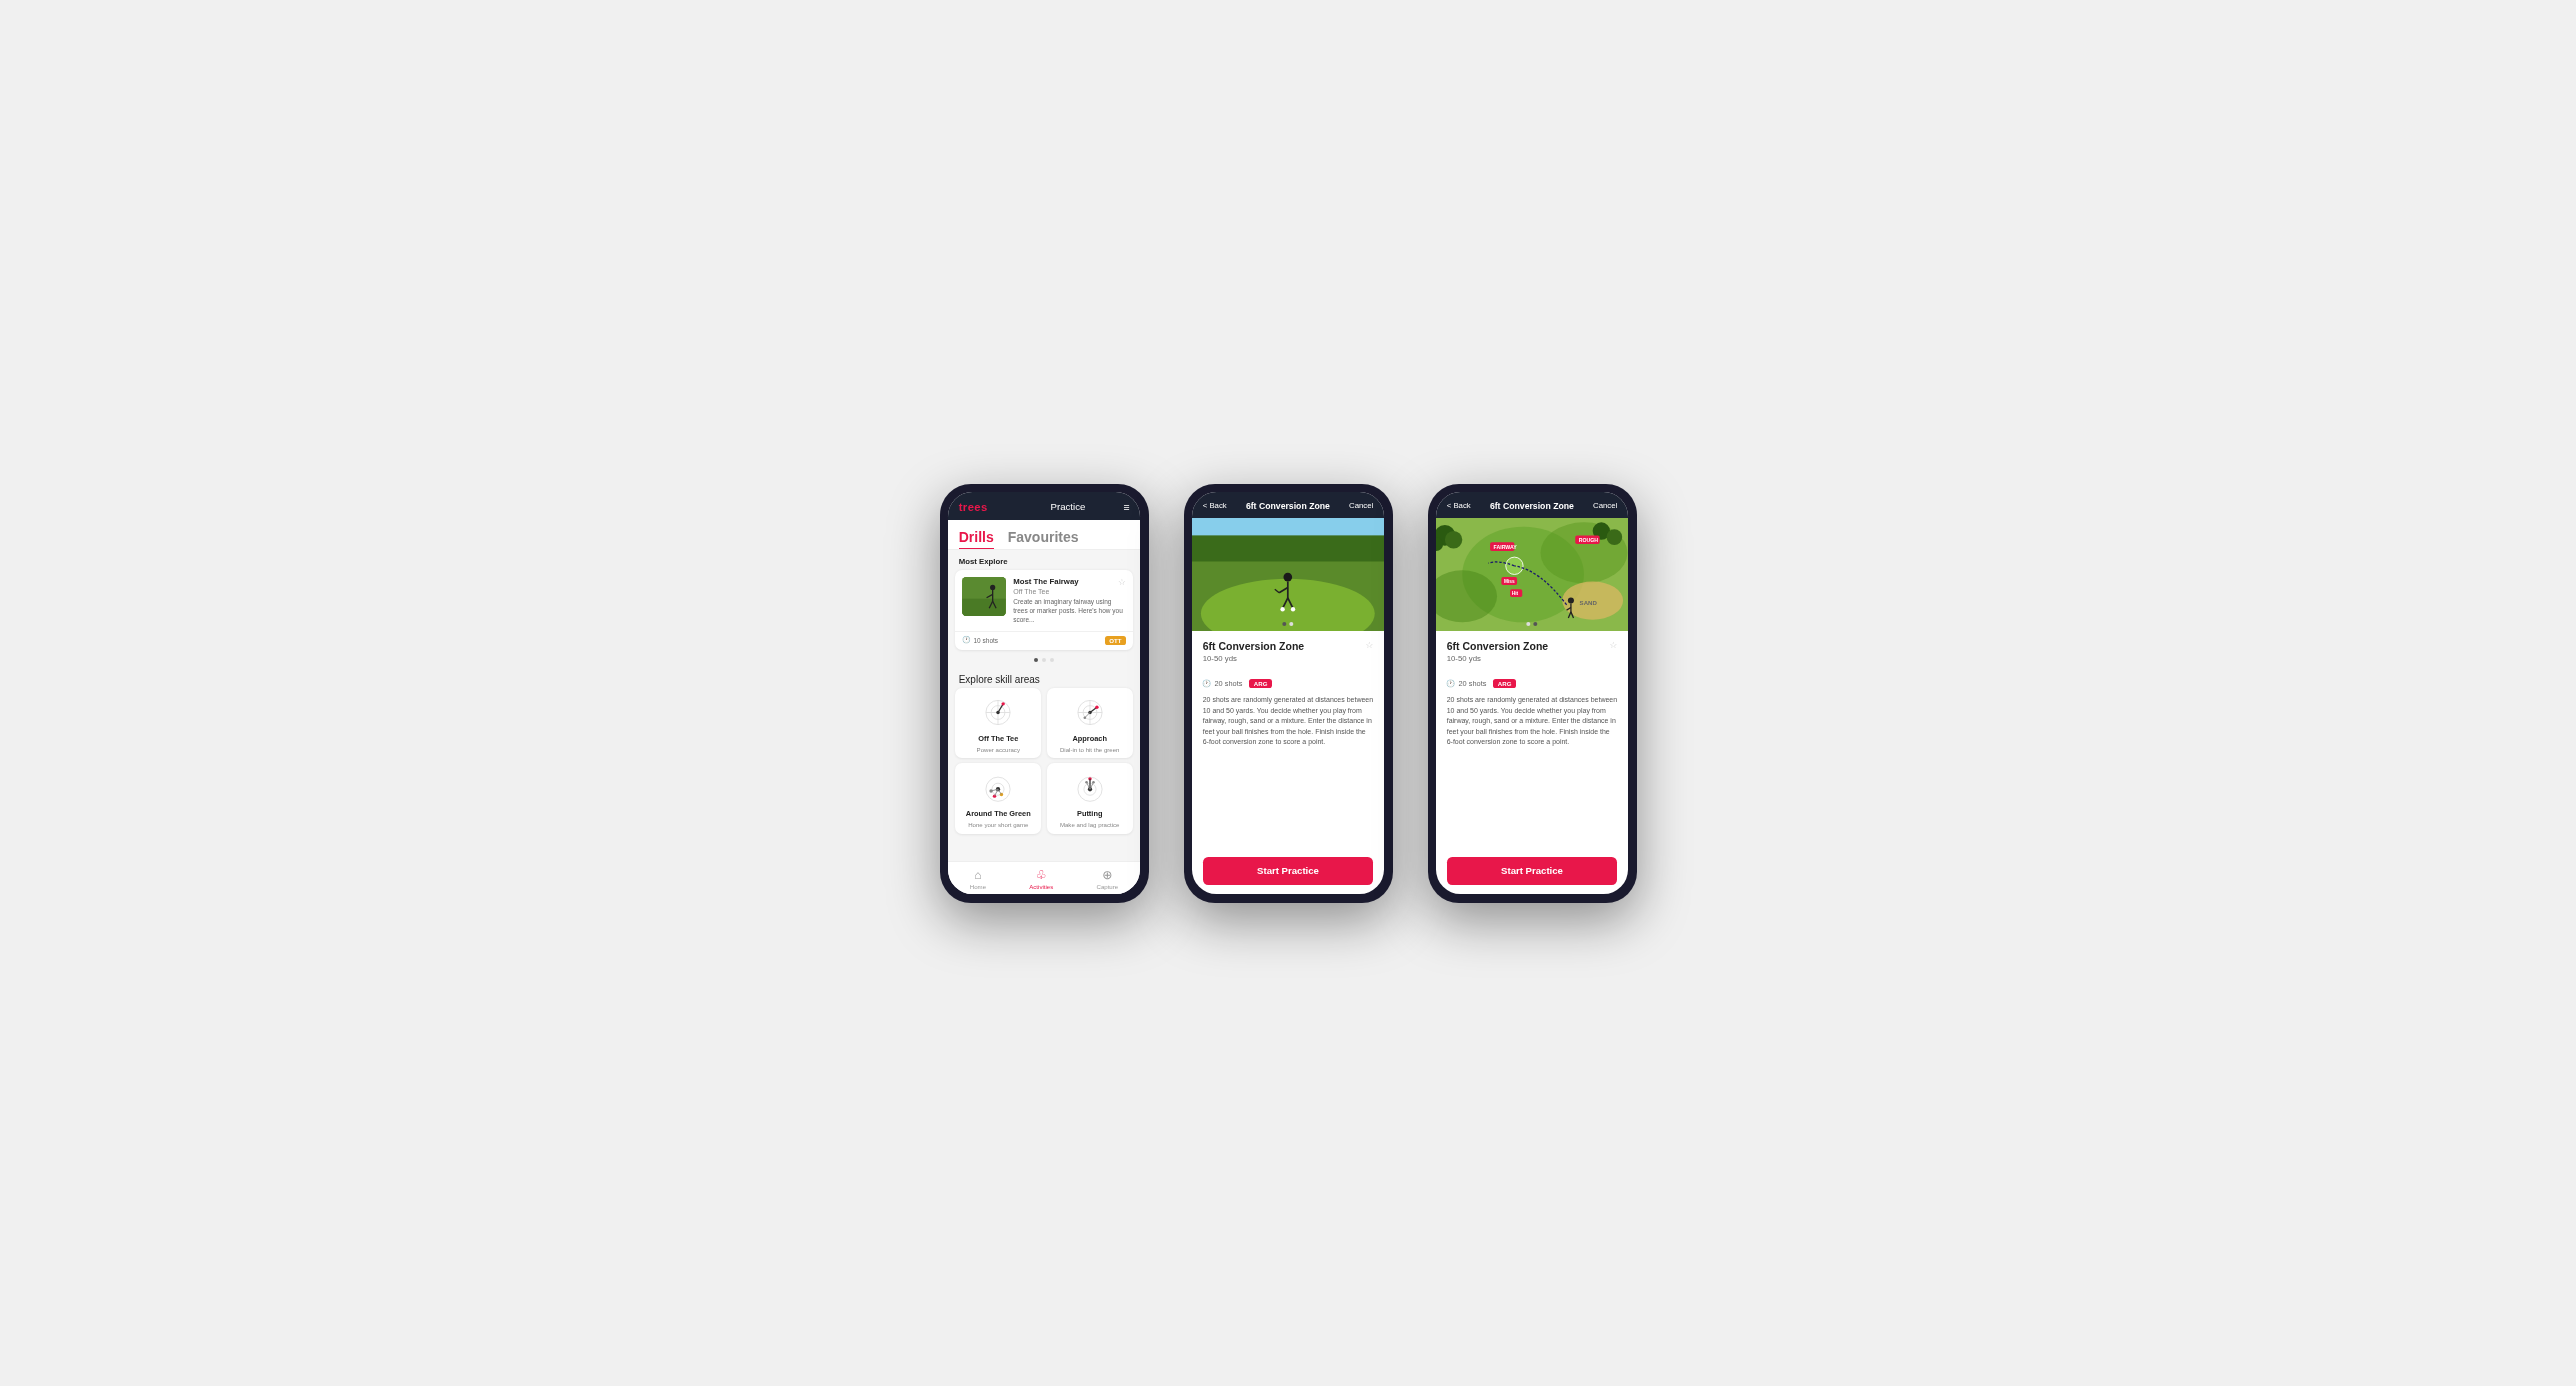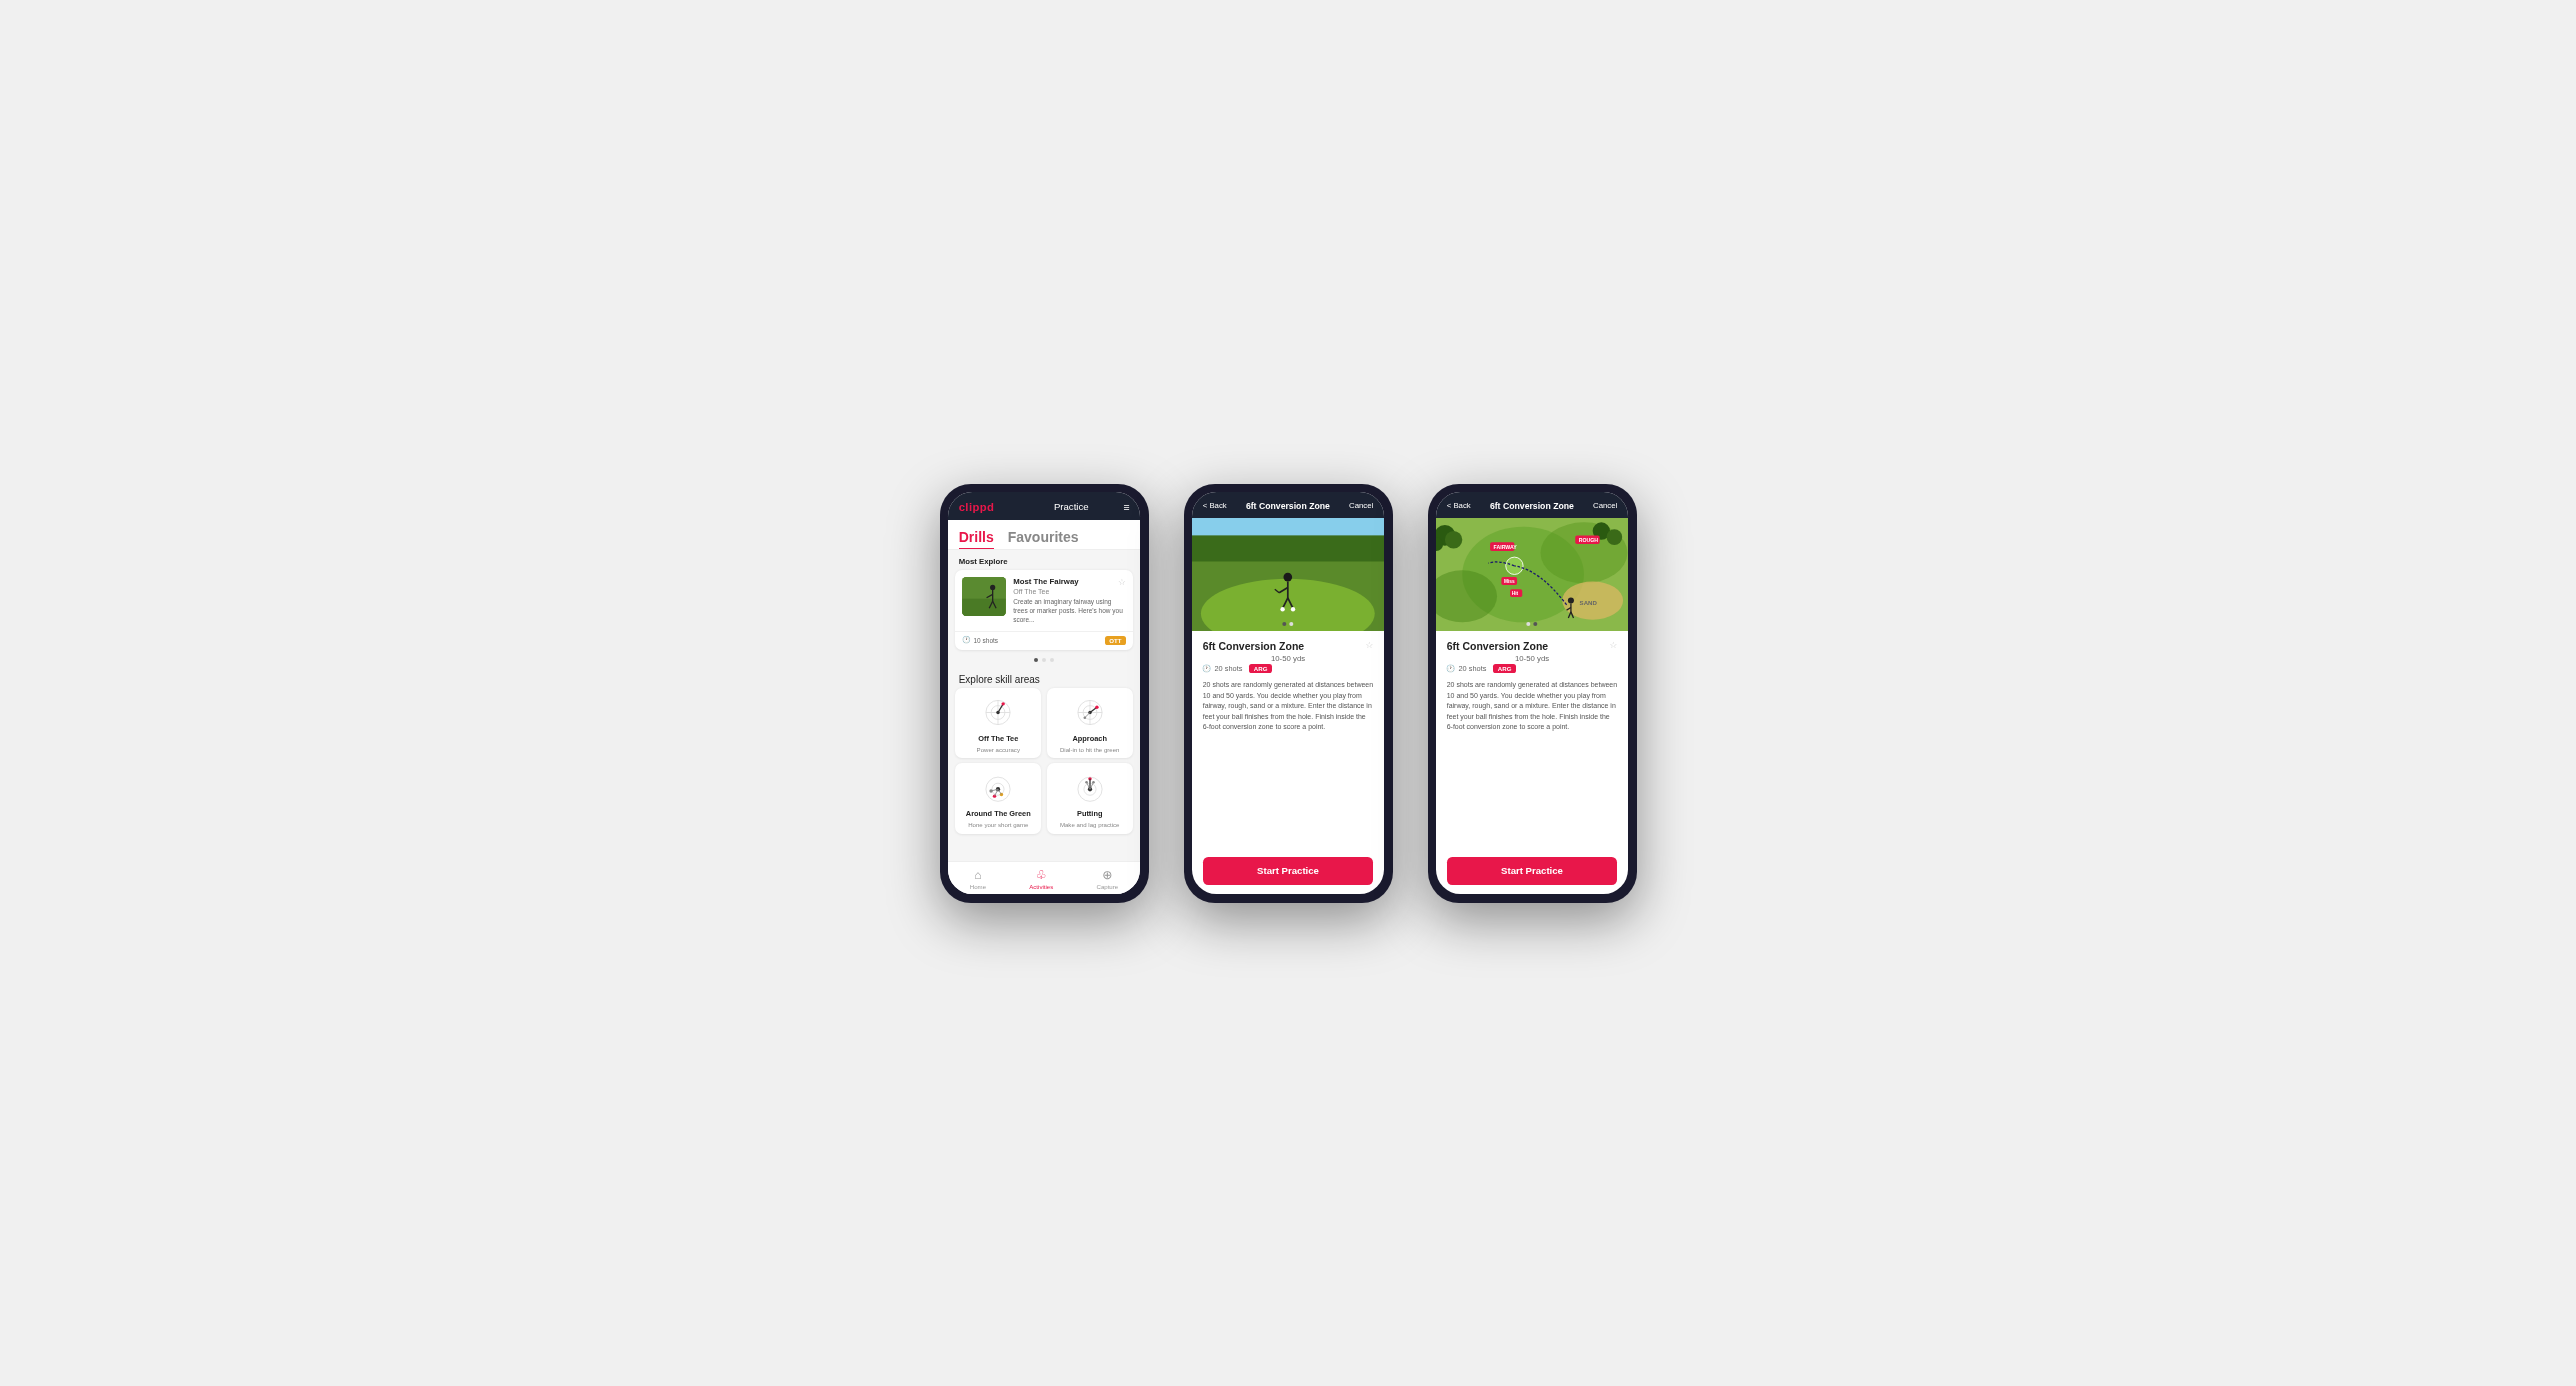--- a/index.html
+++ b/index.html
@@ -326,22 +326,21 @@
       margin-bottom: 2.6px;
     }
     .detail-title {
       font-size: 10.5px;
       font-weight: 700;
       color: #222;
     }
     .detail-range {
       font-size: 7.8px;
       color: #666;
-      margin-bottom: 1px;
-      text-align: center;
+      margin-bottom: 16px;
     }
     .detail-meta {
       display: flex;
       align-items: center;
       gap: 7px;
       margin-bottom: 7px;
     }
     .detail-shots {
       font-size: 7.4px;
       color: #666;
@@ -369,21 +368,21 @@
   </style>
 </head>
 <body>
 
 <div class="phones-container">
 
   <div class="phone">
     <div class="phone-screen">
 
       <div class="phone1-header">
-        <span class="clippd-logo">clippd</span>
+        <span class="clippd-logo">trees</span>
         <span class="header-title">Practice</span>
         <span class="menu-icon">≡</span>
       </div>
 
       <div class="tabs-row">
         <div class="tab active">Drills</div>
         <div class="tab inactive">Favourites</div>
       </div>
 
       <div class="scroll-content">

